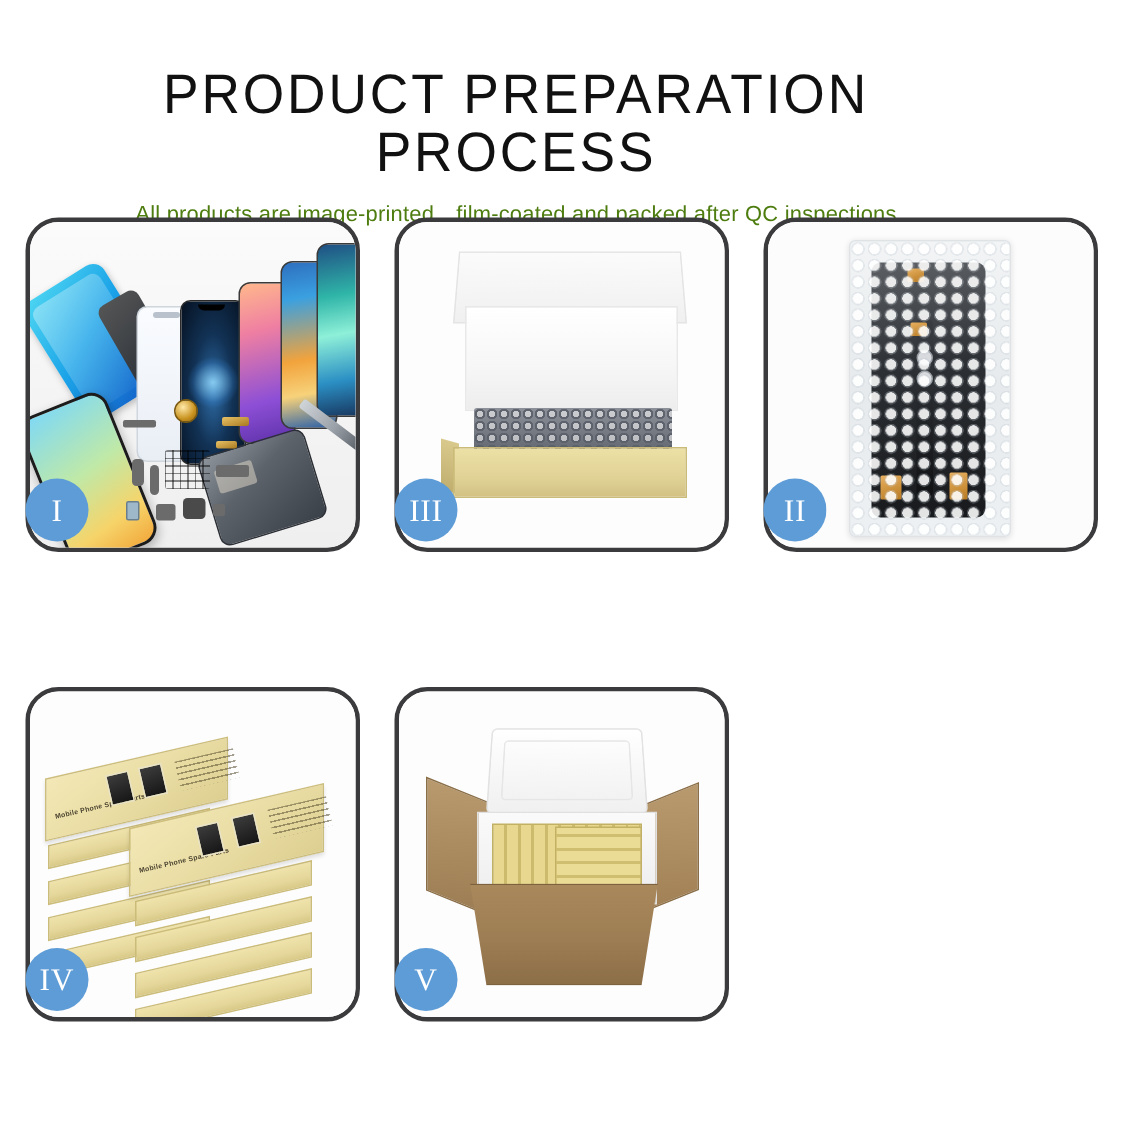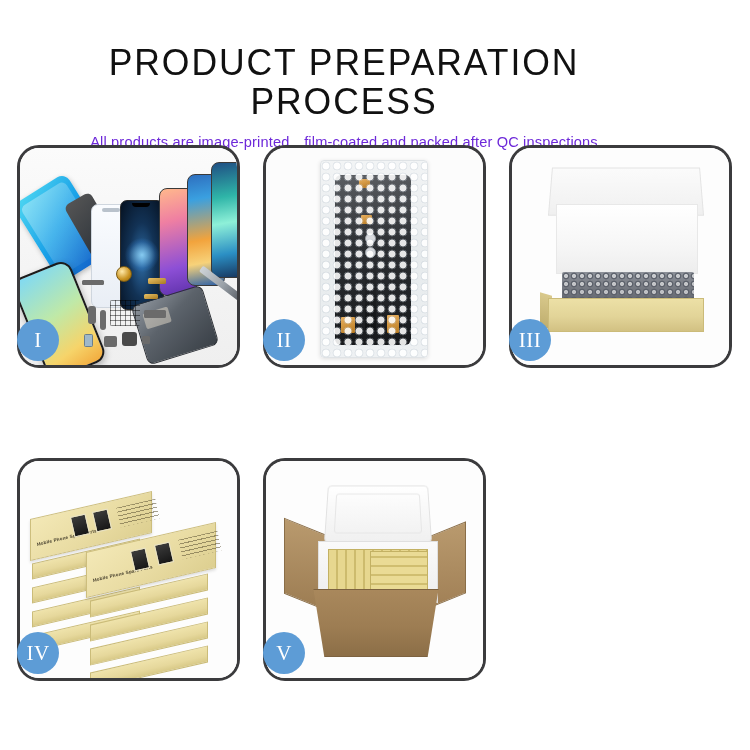--- a/index.html
+++ b/index.html
@@ -20,21 +20,21 @@
     letter-spacing:2.0px;
     color:#111111;
     line-height:1.05;
     transform:scaleX(0.96);
   }
   .subtitle{
     margin-top:11px;
     font-size:14.6px;
     font-weight:400;
     letter-spacing:0.15px;
-    color:#6d28d9;
+    color:#4d7c0f;
   }
 
   
   .grid{
     position:absolute;
     left:17px; top:145px;
     width:716px; height:545px;
     display:grid;
     grid-template-columns:223px 223px 223px;
     grid-template-rows:223px 223px;
@@ -375,49 +375,49 @@
         <div class="prt" style="left:22px;top:70px;width:13px;height:11px;border-radius:2px;"></div>
         <div class="prt" style="left:40px;top:66px;width:15px;height:14px;border-radius:3px;background:#4a4a4a;"></div>
         <div class="prt" style="left:60px;top:70px;width:8px;height:8px;"></div>
       </div>
       <div class="screwdriver"></div>
     </div>
     <div class="badge">I</div>
   </div>
 
   <div class="panel">
+    <div class="panel-inner p3">
+      <div class="b3-lid"></div>
+      <div class="b3-foam"></div>
+      <div class="b3-bubble"></div>
+      <div class="b3-base-l"></div>
+      <div class="b3-base"></div>
+    </div>
+    <div class="badge">III</div>
+  </div>
+
+  <div class="panel">
     <div class="panel-inner p2">
       <div class="bag">
         <div class="screen-in">
           <div class="flex-cable"></div>
           <div class="flex-dot" style="top:58px;"></div>
           <div class="flex-dot" style="top:72px;"></div>
           <div class="tape" style="left:24px;top:4px;"></div>
           <div class="tape" style="left:26px;top:40px;"></div>
           <div class="tape" style="left:6px;top:142px;width:14px;height:16px;"></div>
           <div class="tape" style="left:52px;top:140px;width:12px;height:18px;"></div>
         </div>
         <div class="bubbles"></div>
       </div>
     </div>
     <div class="badge">II</div>
   </div>
 
   <div class="panel">
-    <div class="panel-inner p3">
-      <div class="b3-lid"></div>
-      <div class="b3-foam"></div>
-      <div class="b3-bubble"></div>
-      <div class="b3-base-l"></div>
-      <div class="b3-base"></div>
-    </div>
-    <div class="badge">III</div>
-  </div>
-
-  <div class="panel">
     <div class="panel-inner p4">
       <div class="stack">
 
         <div class="bx" style="left:8px;top:72px;width:108px;height:16px;transform:skewY(-13deg);"></div>
         <div class="bx" style="left:8px;top:96px;width:108px;height:16px;transform:skewY(-13deg);"></div>
         <div class="bx" style="left:8px;top:120px;width:108px;height:16px;transform:skewY(-13deg);"></div>
         <div class="bx" style="left:8px;top:144px;width:108px;height:16px;transform:skewY(-13deg);"></div>
 
         <div class="bx" style="left:66px;top:108px;width:118px;height:17px;transform:skewY(-13deg);"></div>
         <div class="bx" style="left:66px;top:132px;width:118px;height:17px;transform:skewY(-13deg);"></div>

